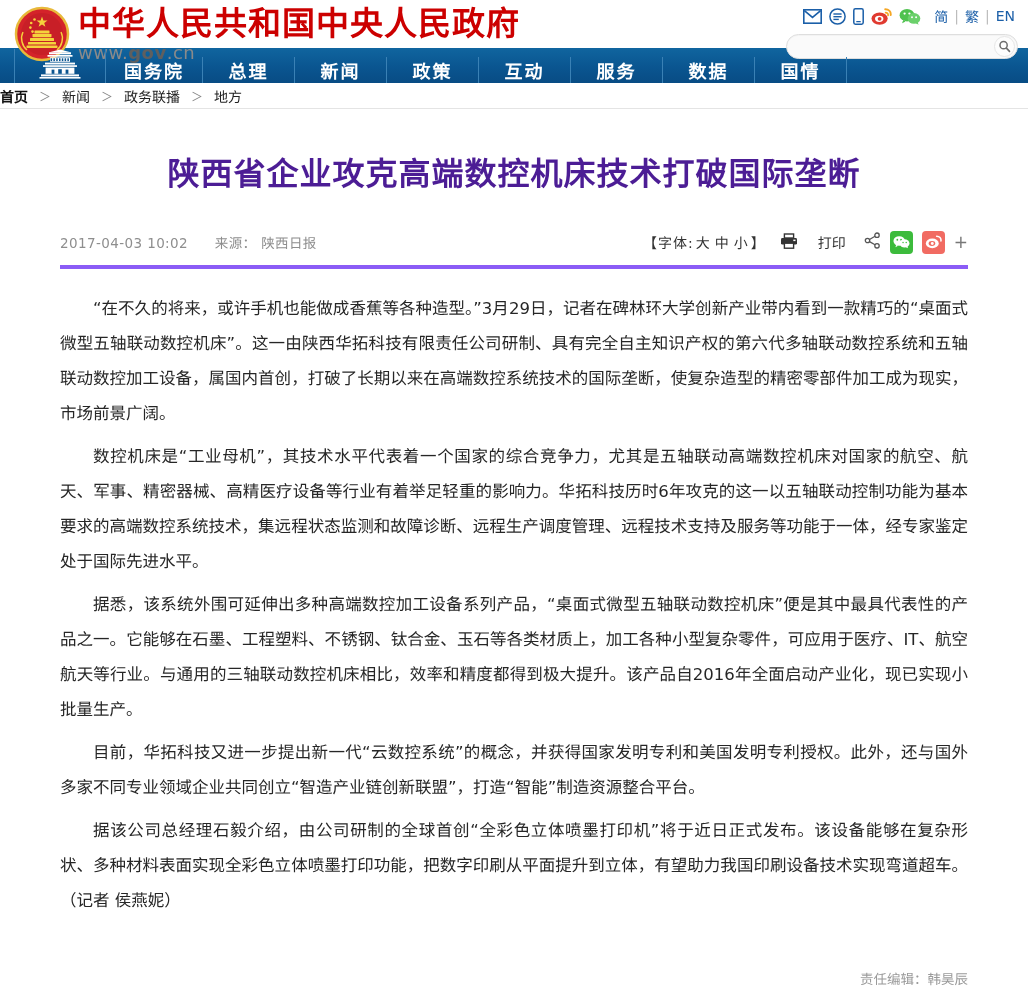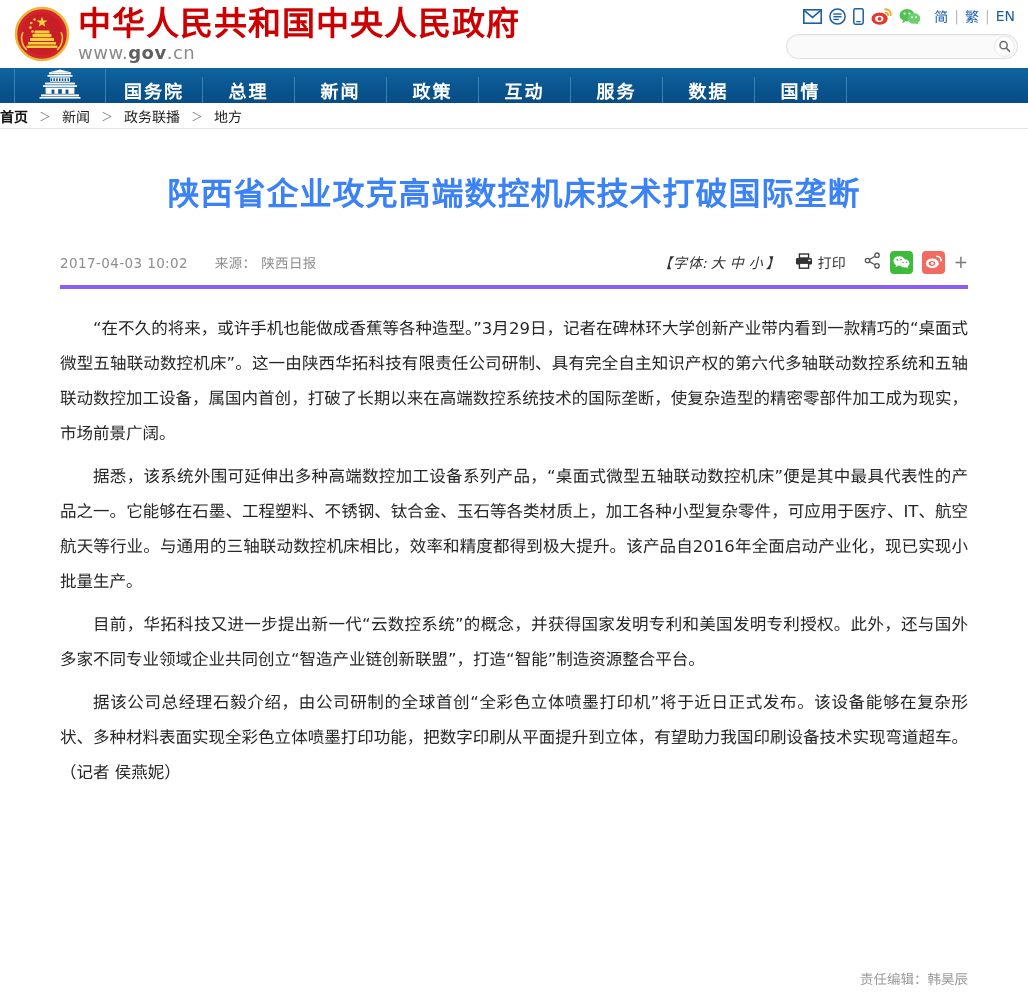--- a/index.html
+++ b/index.html
@@ -8,21 +8,21 @@
     margin: 0;
     padding: 0;
     background: #ffffff;
     font-family: "DejaVu Sans", "Liberation Sans", sans-serif;
   }
   body { width: 1028px; height: 1002px; overflow: hidden; position: relative; }
 
   
   .header {
     position: relative;
-    height: 68px;
+    height: 48px;
     background: #ffffff;
     border-bottom: none;
   }
   .brand { position: absolute; left: 14px; top: 4px; display: flex; align-items: flex-start; }
   .emblem { width: 56px; height: 56px; position: relative; flex: 0 0 auto; margin-top: 2px; }
   .brand-text { margin-left: 8px; margin-top: 1px; }
   .site-title {
     color: #cc0000;
     font-weight: bold;
     font-size: 33px;
@@ -100,40 +100,40 @@
     font-size: 14px;
   }
   .crumb-item { color: #222; cursor: pointer; }
   .crumb-item.first { font-weight: bold; color: #111; }
   .crumb-sep { color: #888; margin: 0 11px; font-size: 12px; }
 
   
   .article { padding: 0 60px; }
   .art-title {
     text-align: center;
-    color: #3b82f6;
+    color: #4c1d95;
     font-size: 32px;
     font-weight: bold;
     line-height: 46px;
     padding-top: 42px;
     letter-spacing: 1px;
   }
   .meta-bar {
     margin-top: 28px;
     height: 44px;
     display: flex; align-items: center; justify-content: space-between;
     border-bottom: 4px solid #8b5cf6;
     padding-bottom: 6px;
   }
   .meta-left { color: #8e8e8e; font-size: 13.5px; letter-spacing: 0.4px; }
   .meta-left .src { margin-left: 22px; }
   .meta-right { display: flex; align-items: center; gap: 14px; color: #444; font-size: 14px; }
-  .fontsize { letter-spacing: 1px; color: #333; font-style: italic; }
+  .fontsize { letter-spacing: 1px; color: #333; }
   .fontsize .fs { cursor: pointer; padding: 0 2px; }
-  .print { display: flex; align-items: center; gap: 5px; cursor: pointer; color: #333; }
+  .print { display: flex; align-items: center; gap: 20px; cursor: pointer; color: #333; }
   .share-group { display: flex; align-items: center; gap: 9px; margin-left: 4px; }
   .sq {
     width: 23px; height: 23px; border-radius: 4px;
     display: flex; align-items: center; justify-content: center; cursor: pointer;
   }
   .sq-wechat { background: #3cbb3c; }
   .sq-weibo { background: #f16b62; }
   .plus { color: #777; font-size: 17px; cursor: pointer; }
 
   .body-text { padding-top: 22px; }
@@ -366,19 +366,20 @@
           </svg>
         </span>
 
         <span class="plus">+</span>
       </span>
     </div>
   </div>
 
   <div class="body-text">
     <p>“在不久的将来，或许手机也能做成香蕉等各种造型。”3月29日，记者在碑林环大学创新产业带内看到一款精巧的“桌面式微型五轴联动数控机床”。这一由陕西华拓科技有限责任公司研制、具有完全自主知识产权的第六代多轴联动数控系统和五轴联动数控加工设备，属国内首创，打破了长期以来在高端数控系统技术的国际垄断，使复杂造型的精密零部件加工成为现实，市场前景广阔。</p>
+    <p>数控机床是“工业母机”，其技术水平代表着一个国家的综合竞争力，尤其是五轴联动高端数控机床对国家的航空、航天、军事、精密器械、高精医疗设备等行业有着举足轻重的影响力。华拓科技历时6年攻克的这一以五轴联动控制功能为基本要求的高端数控系统技术，集远程状态监测和故障诊断、远程生产调度管理、远程技术支持及服务等功能于一体，经专家鉴定处于国际先进水平。</p>
     <p>据悉，该系统外围可延伸出多种高端数控加工设备系列产品，“桌面式微型五轴联动数控机床”便是其中最具代表性的产品之一。它能够在石墨、工程塑料、不锈钢、钛合金、玉石等各类材质上，加工各种小型复杂零件，可应用于医疗、IT、航空航天等行业。与通用的三轴联动数控机床相比，效率和精度都得到极大提升。该产品自2016年全面启动产业化，现已实现小批量生产。</p>
     <p>目前，华拓科技又进一步提出新一代“云数控系统”的概念，并获得国家发明专利和美国发明专利授权。此外，还与国外多家不同专业领域企业共同创立“智造产业链创新联盟”，打造“智能”制造资源整合平台。</p>
     <p>据该公司总经理石毅介绍，由公司研制的全球首创“全彩色立体喷墨打印机”将于近日正式发布。该设备能够在复杂形状、多种材料表面实现全彩色立体喷墨打印功能，把数字印刷从平面提升到立体，有望助力我国印刷设备技术实现弯道超车。（记者 侯燕妮）</p>
   </div>
 </div>
 
 <div class="editor">责任编辑：韩昊辰</div>
 
 </body></html>

